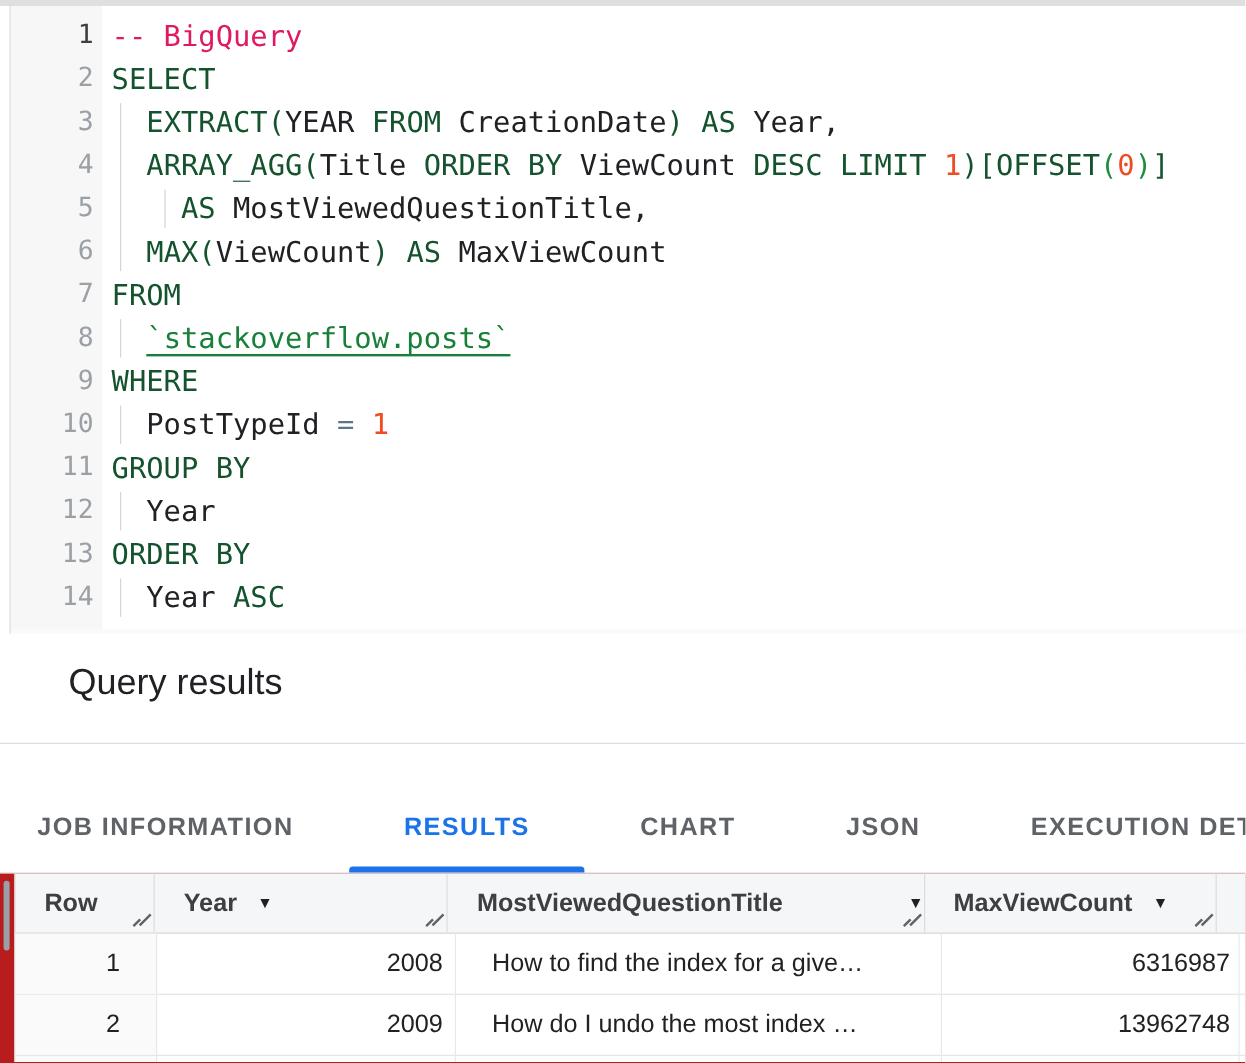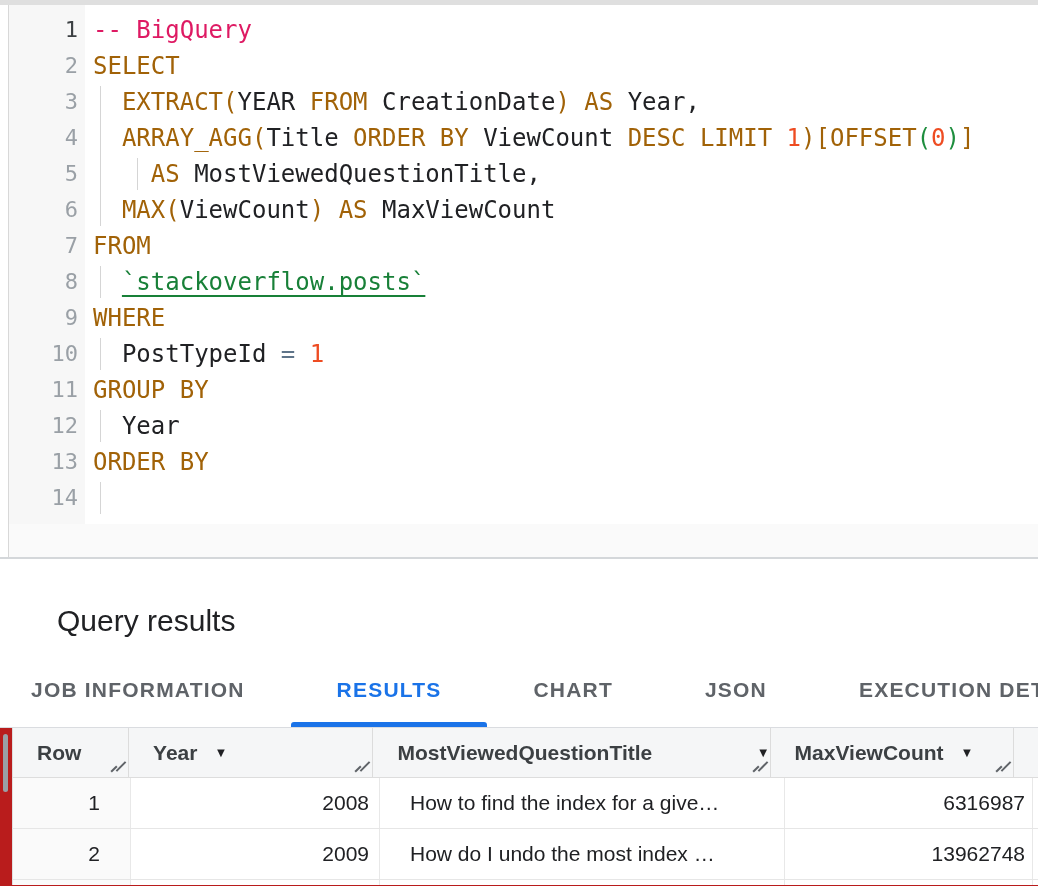--- a/index.html
+++ b/index.html
@@ -14,34 +14,34 @@
   .editor { position:absolute; top:5px; left:0; width:1038px; height:552px; background:#fff; }
   .editor-left-border { position:absolute; left:8px; top:0; width:1px; height:552px; background:#d8d8d8; }
   .gutter-bg { position:absolute; left:9px; top:0; width:76px; height:519px; background:#f7f7f7; }
   .editor-bottom { position:absolute; left:9px; top:519px; width:1029px; height:33px; background:#fafafa; }
   .line { position:absolute; left:0; width:1038px; height:36px; line-height:36px; white-space:pre; }
   .ln { position:absolute; left:9px; top:0; width:69px; text-align:right;
         font-family:"DejaVu Sans Mono", monospace; font-size:22px; color:#9aa0a6; }
   .line.active .ln { color:#3c4043; }
   .code { position:absolute; left:93px; top:0;
           font-family:"DejaVu Sans Mono", monospace; font-size:24px; color:#202124; }
-  .tok-kw  { color:#a16207; }
+  .tok-kw  { color:#14532d; }
   .tok-id  { color:#202124; }
   .tok-cm  { color:#de1a63; }
   .tok-num { color:#ee4c22; }
   .tok-op  { color:#5f7489; }
   .tok-grn { color:#1e8e3e; }
   .tok-lnk { color:#188038; text-decoration:underline; text-underline-offset:5px; cursor:pointer; }
   .guide { position:absolute; width:1px; background:#d5d5d5; }
 
   
   .divider { position:absolute; top:557px; left:0; width:1038px; height:2px; background:#d4d7da; }
 
   
-  .results-header { position:absolute; top:580px; left:0; width:1038px; height:92px;
+  .results-header { position:absolute; top:528px; left:0; width:1038px; height:92px;
                     border-bottom:1px solid #dadce0; background:#fff; }
   .results-title { position:absolute; left:57px; top:24px; font-size:30px; color:#202124; font-weight:400; }
 
   
   .tabs { position:absolute; top:652px; left:0; width:1038px; height:76px;
           border-bottom:1px solid #dadce0; display:flex; align-items:stretch; padding-left:6px; background:#fff; }
   .tab { position:relative; display:flex; align-items:center; padding:0 46px;
          font-size:21px; font-weight:bold; letter-spacing:1.2px; color:#5f6368;
          white-space:nowrap; cursor:pointer; }
   .tab:first-child { padding-left:25px; }
@@ -93,21 +93,21 @@
         <div class="line" style="top: 115px;"><span class="ln">4</span><span class="code"><span class="tok-id">  </span><span class="tok-kw">ARRAY_AGG(</span><span class="tok-id">Title </span><span class="tok-kw">ORDER BY</span><span class="tok-id"> ViewCount </span><span class="tok-kw">DESC LIMIT </span><span class="tok-num">1</span><span class="tok-kw">)[OFFSET</span><span class="tok-grn">(</span><span class="tok-num">0</span><span class="tok-grn">)</span><span class="tok-kw">]</span></span></div>
         <div class="line" style="top: 151px;"><span class="ln">5</span><span class="code"><span class="tok-id">    </span><span class="tok-kw">AS</span><span class="tok-id"> MostViewedQuestionTitle,</span></span></div>
         <div class="line" style="top: 187px;"><span class="ln">6</span><span class="code"><span class="tok-id">  </span><span class="tok-kw">MAX(</span><span class="tok-id">ViewCount</span><span class="tok-kw">) AS</span><span class="tok-id"> MaxViewCount</span></span></div>
         <div class="line" style="top: 223px;"><span class="ln">7</span><span class="code"><span class="tok-kw">FROM</span></span></div>
         <div class="line" style="top: 259px;"><span class="ln">8</span><span class="code"><span class="tok-id">  </span><span class="tok-lnk">`stackoverflow.posts`</span></span></div>
         <div class="line" style="top: 295px;"><span class="ln">9</span><span class="code"><span class="tok-kw">WHERE</span></span></div>
         <div class="line" style="top: 331px;"><span class="ln">10</span><span class="code"><span class="tok-id">  PostTypeId </span><span class="tok-op">= </span><span class="tok-num">1</span></span></div>
         <div class="line" style="top: 367px;"><span class="ln">11</span><span class="code"><span class="tok-kw">GROUP BY</span></span></div>
         <div class="line" style="top: 403px;"><span class="ln">12</span><span class="code"><span class="tok-id">  Year</span></span></div>
         <div class="line" style="top: 439px;"><span class="ln">13</span><span class="code"><span class="tok-kw">ORDER BY</span></span></div>
-        <div class="line" style="top: 475px;"><span class="ln">14</span></div>
+        <div class="line" style="top: 475px;"><span class="ln">14</span><span class="code"><span class="tok-id">  Year </span><span class="tok-kw">ASC</span></span></div>
       </div>
 
     <div class="guide" style="left:100px; top:81px;  height:140px;"></div>
     <div class="guide" style="left:137px; top:153px; height:32px;"></div>
     <div class="guide" style="left:100px; top:261px; height:32px;"></div>
     <div class="guide" style="left:100px; top:333px; height:32px;"></div>
     <div class="guide" style="left:100px; top:405px; height:32px;"></div>
     <div class="guide" style="left:100px; top:477px; height:32px;"></div>
   </div>
 

